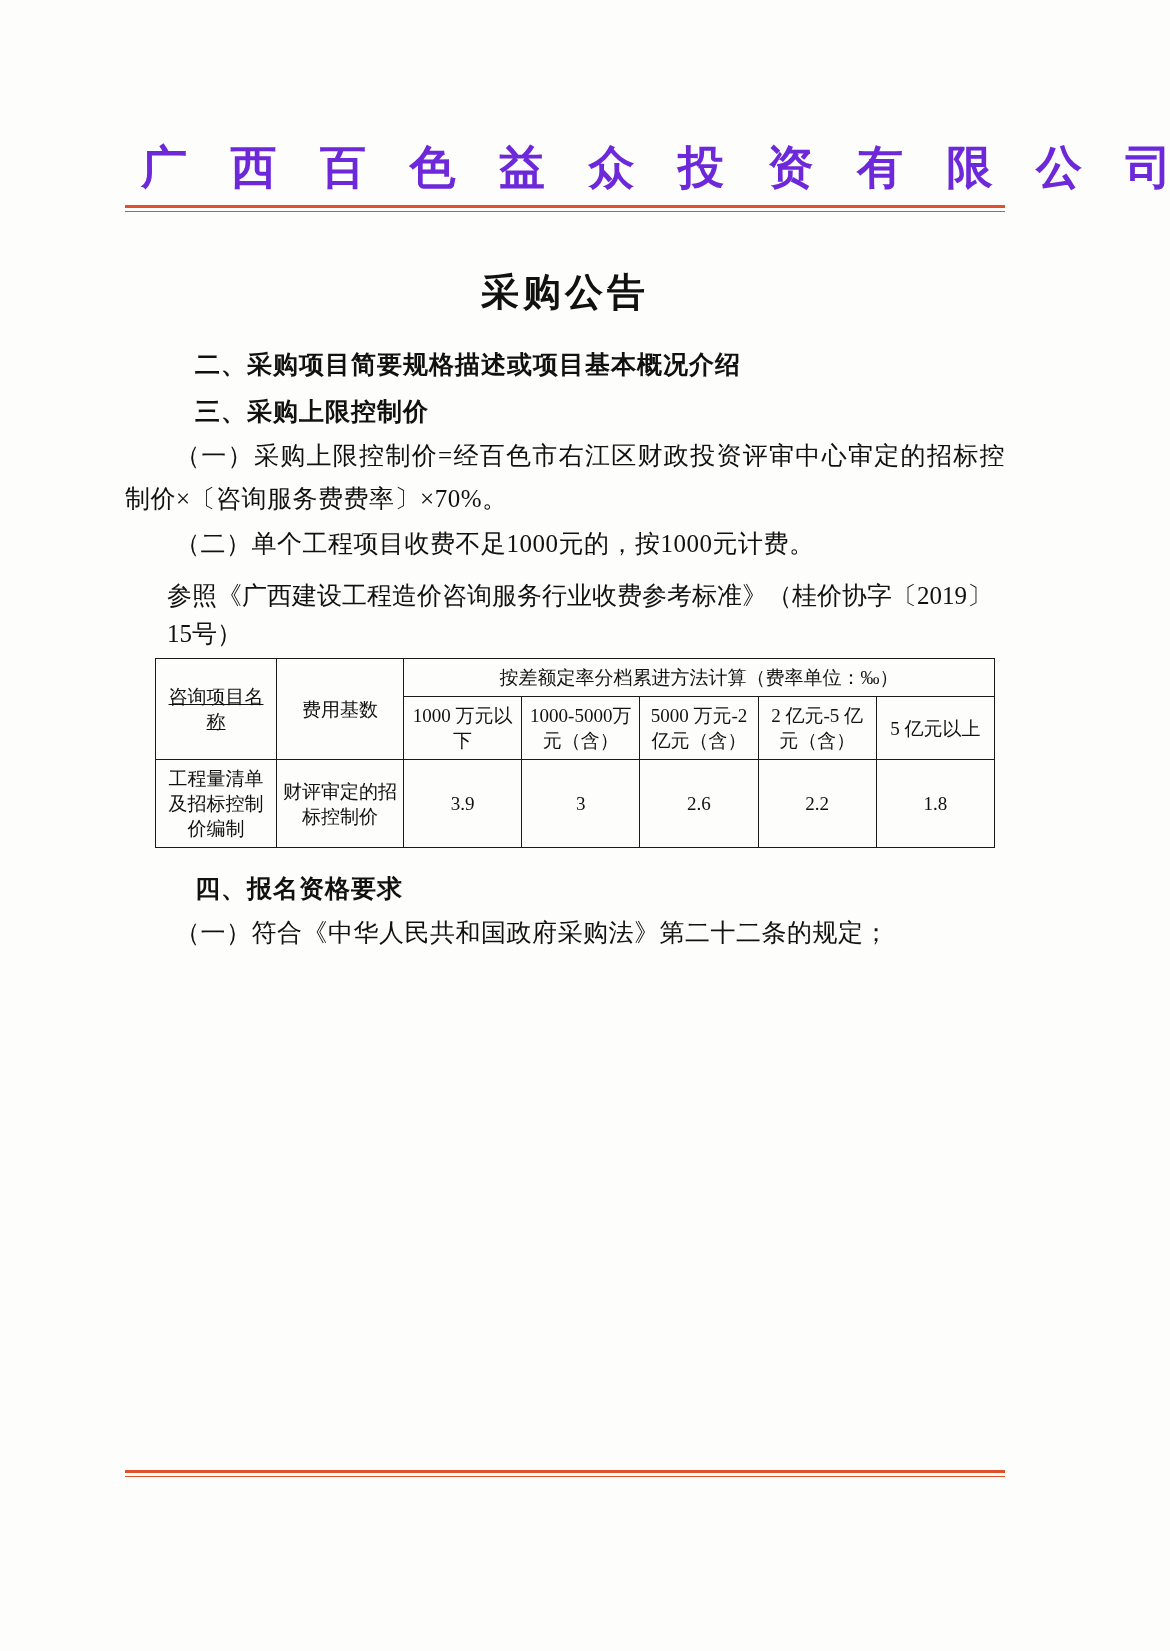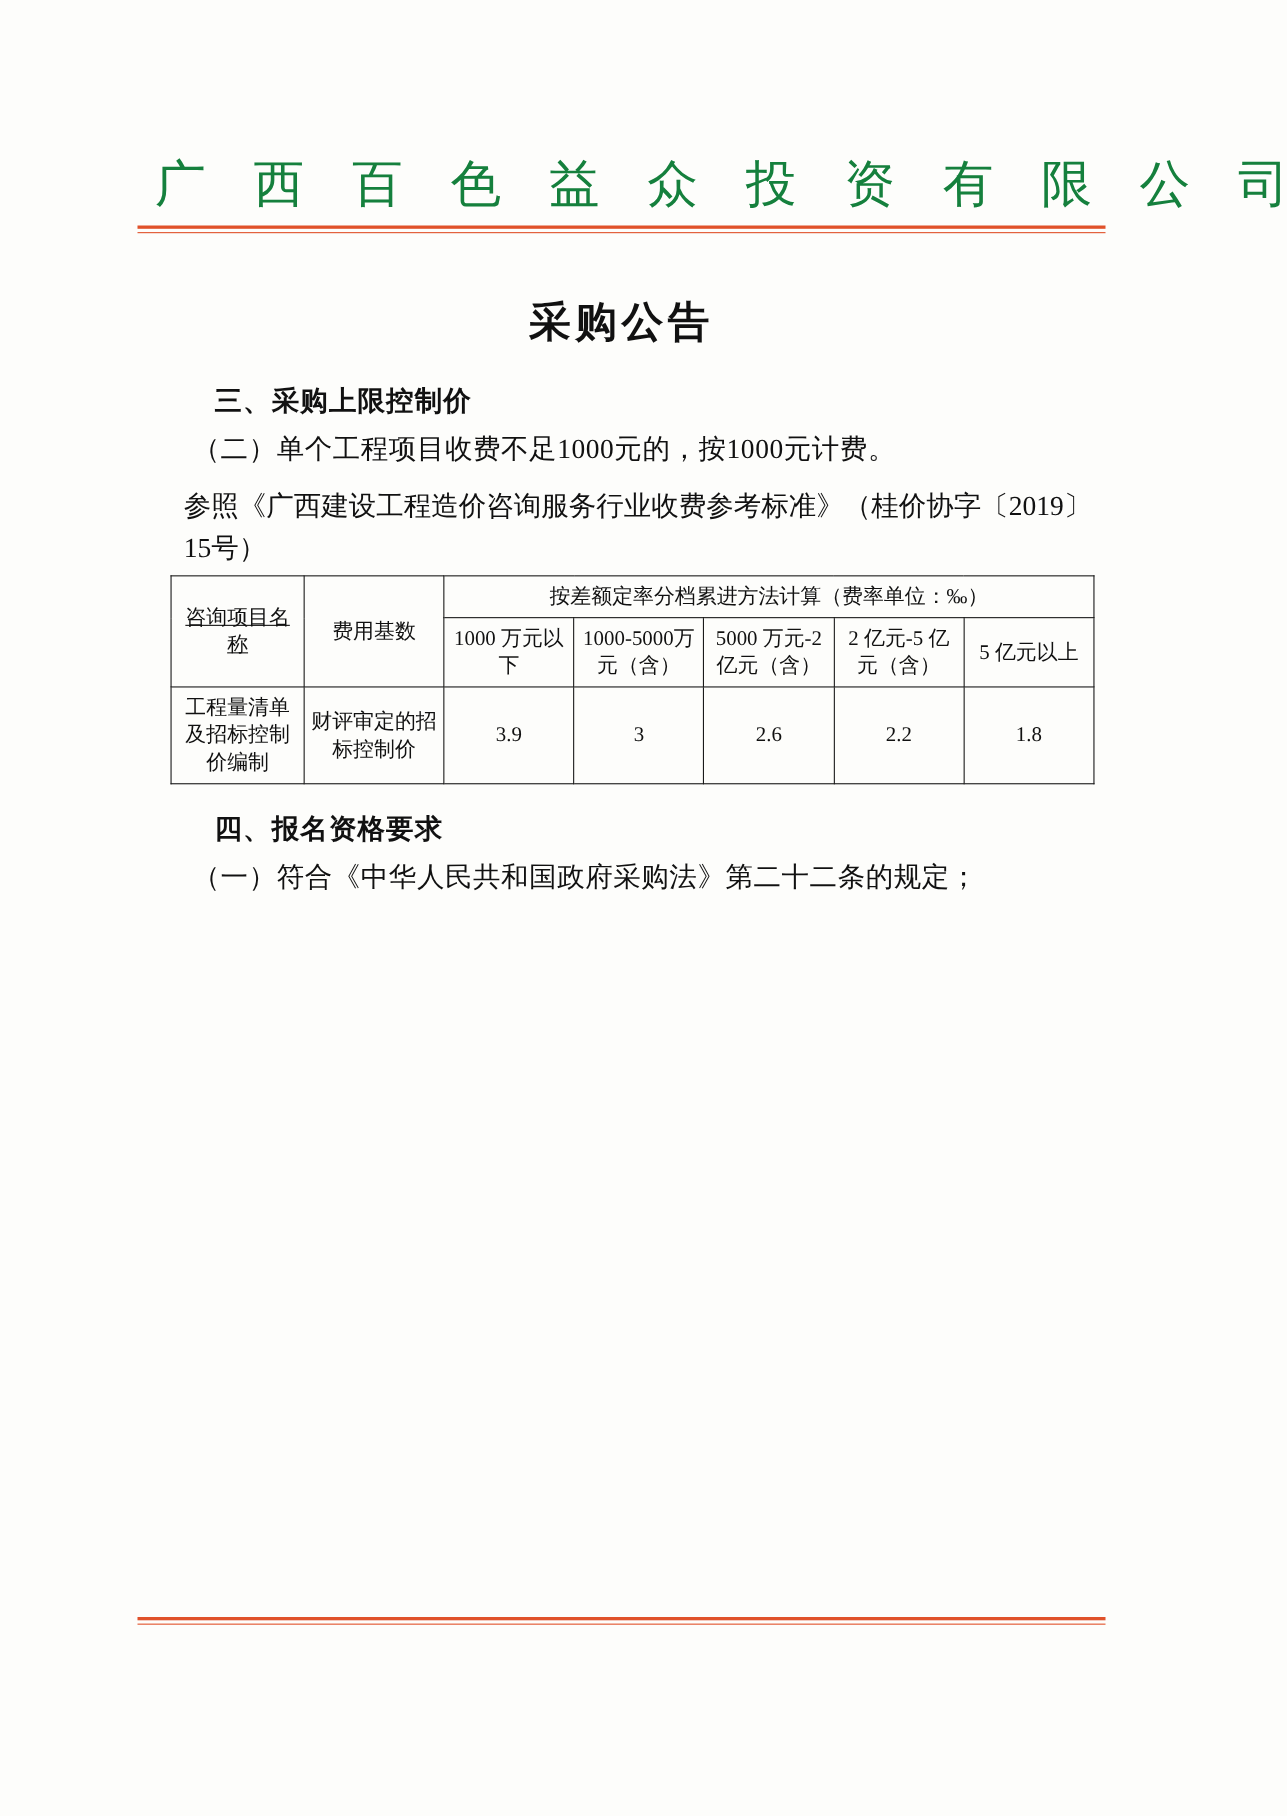--- a/index.html
+++ b/index.html
@@ -24,24 +24,24 @@
   }
   
   .letterhead {
     position: absolute;
     left: 125px;
     top: 140px;
     width: 880px;
   }
   .letterhead-title {
     font-family: "Liberation Serif", "DejaVu Serif", serif;
-    font-weight: normal;
+    font-weight: bold;
     font-size: 46px;
     letter-spacing: 16px;
-    color: #15803d;
+    color: #6d28d9;
     text-align: center;
     white-space: nowrap;
     line-height: 1.2;
     text-indent: 16px;
   }
   .letterhead-rule {
     margin-top: 10px;
     height: 3px;
     background: #e0512a;
     width: 880px;
@@ -142,22 +142,24 @@
     <div class="letterhead-title">广 西 百 色 益 众 投 资 有 限 公 司</div>
     <div class="letterhead-rule"></div>
     <div class="letterhead-rule2"></div>
   </div>
 
   <div class="doc">
 
     <div class="doc-title">采购公告</div>
 
 
+    <div class="section-heading">二、采购项目简要规格描述或项目基本概况介绍</div>
 
     <div class="section-heading">三、采购上限控制价</div>
+    <p class="para">（一）采购上限控制价=经百色市右江区财政投资评审中心审定的招标控制价×〔咨询服务费费率〕×70%。</p>
     <p class="para">（二）单个工程项目收费不足1000元的，按1000元计费。</p>
 
     <div class="table-note">参照《广西建设工程造价咨询服务行业收费参考标准》（桂价协字〔2019〕15号）</div>
 
     <table class="fee">
       <tbody>
           <tr>
         <td class="col-name" rowspan="2">咨询项目名称</td>
         <td class="col-base" rowspan="2">费用基数</td>
         <td class="span-head" colspan="5">按差额定率分档累进方法计算（费率单位：‰）</td>

